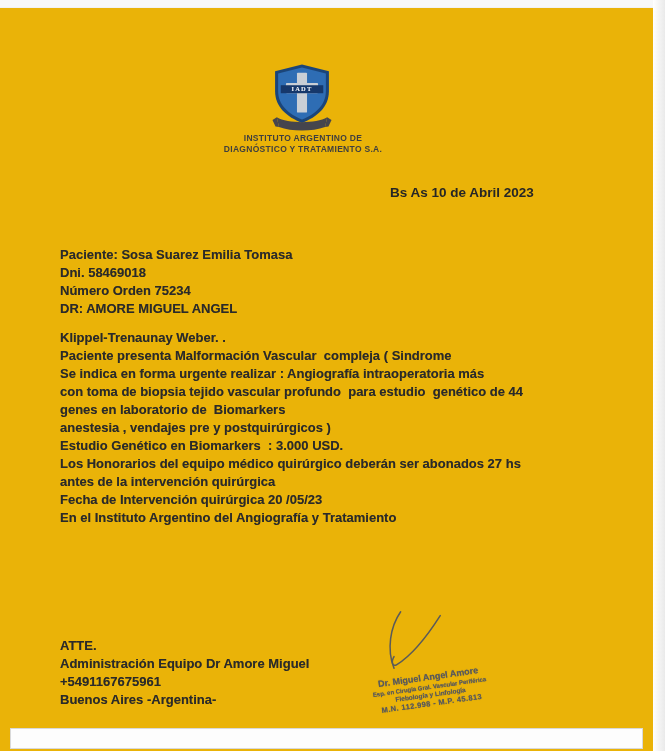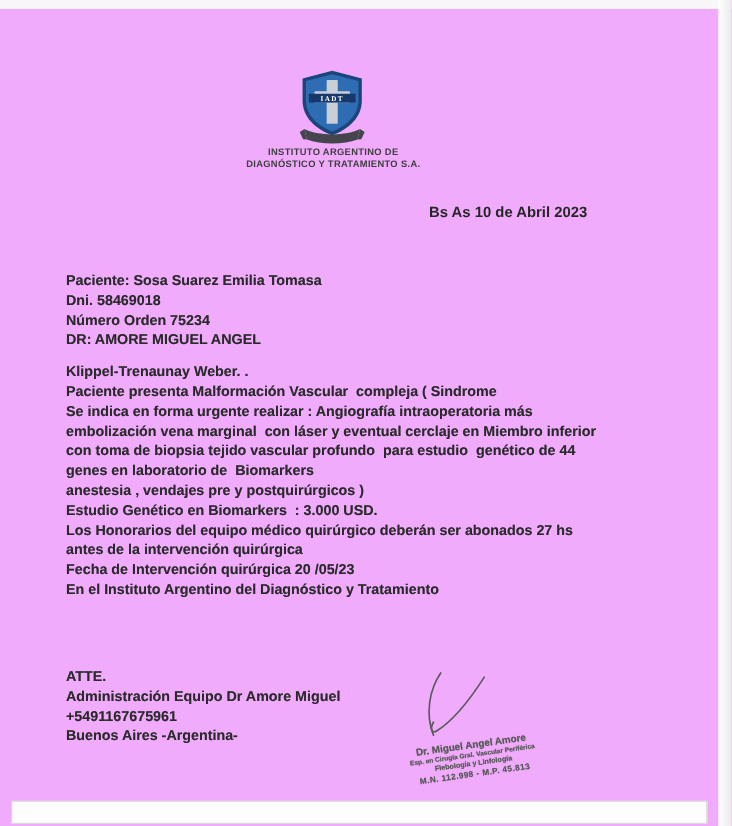--- a/index.html
+++ b/index.html
@@ -1,37 +1,37 @@
 <!DOCTYPE html>
 <html><head>
 <meta charset="utf-8">
 <style>
   html,body{margin:0;padding:0;}
   body{
     width:665px;height:751px;position:relative;overflow:hidden;
     background:#ffffff;
     font-family:"Liberation Sans","DejaVu Sans",sans-serif;
   }
-  .page{position:absolute;inset:0;background:#f0abfc;}
+  .page{position:absolute;inset:0;background:#eab308;}
   .top-edge{position:absolute;top:0;left:0;right:0;height:7px;background:#f8f8f8;border-bottom:1px solid #f2f2f2;}
   .right-edge{position:absolute;top:0;right:0;width:12px;height:100%;background:linear-gradient(to right,#ffffff,#eaeaea);}
   .logo{position:absolute;left:269px;top:62px;}
   .org-name{
     position:absolute;left:203px;top:133px;width:200px;text-align:center;
     font-size:8.5px;font-weight:700;color:#3f3f3f;line-height:11px;letter-spacing:.3px;
   }
   .date-line{
     position:absolute;left:390px;top:185px;
     font-size:13.5px;font-weight:700;color:#262626;
   }
   .txt{font-size:13px;font-weight:700;color:#2a2a2a;line-height:18px;white-space:pre-wrap;
        text-shadow:0 0 .4px rgba(42,42,42,.45);padding-left:35px;}
   .patient-block{position:absolute;left:25px;top:246px;}
   .body-block{position:absolute;left:25px;top:329px;}
-  .closing-block{position:absolute;left:25px;top:606px;}
+  .closing-block{position:absolute;left:25px;top:637px;}
   .signature{position:absolute;left:368px;top:608px;}
   .stamp{
     position:absolute;left:350px;top:672px;width:160px;text-align:center;
     transform:rotate(-8deg);color:#5a5a5a;font-weight:700;
     text-shadow:0 0 .7px rgba(90,90,90,.8);
   }
   .stamp .s1{font-size:9px;line-height:11px;}
   .stamp .s2{font-size:6px;line-height:8px;}
   .stamp .s3{font-size:6.5px;line-height:8px;}
   .stamp .s4{font-size:7.5px;line-height:10px;letter-spacing:.4px;}
@@ -71,29 +71,28 @@
     <div class="txt">Paciente: Sosa Suarez Emilia Tomasa</div>
     <div class="txt">Dni. 58469018</div>
     <div class="txt">Número Orden 75234</div>
     <div class="txt">DR: AMORE MIGUEL ANGEL</div>
   </div>
 
   <div class="body-block">
     <div class="txt">Klippel-Trenaunay Weber. .</div>
     <div class="txt">Paciente presenta Malformación Vascular  compleja ( Sindrome</div>
     <div class="txt">Se indica en forma urgente realizar : Angiografía intraoperatoria más</div>
-    <div class="txt">embolización vena marginal  con láser y eventual cerclaje en Miembro inferior</div>
     <div class="txt">con toma de biopsia tejido vascular profundo  para estudio  genético de 44</div>
     <div class="txt">genes en laboratorio de  Biomarkers</div>
     <div class="txt">anestesia , vendajes pre y postquirúrgicos )</div>
     <div class="txt">Estudio Genético en Biomarkers  : 3.000 USD.</div>
     <div class="txt">Los Honorarios del equipo médico quirúrgico deberán ser abonados 27 hs</div>
     <div class="txt">antes de la intervención quirúrgica</div>
     <div class="txt">Fecha de Intervención quirúrgica 20 /05/23</div>
-    <div class="txt">En el Instituto Argentino del Diagnóstico y Tratamiento</div>
+    <div class="txt">En el Instituto Argentino del Angiografía y Tratamiento</div>
   </div>
 
   <div class="closing-block">
     <div class="txt">ATTE.</div>
     <div class="txt">Administración Equipo Dr Amore Miguel</div>
     <div class="txt">+5491167675961</div>
     <div class="txt">Buenos Aires -Argentina-</div>
   </div>
 
   <svg class="signature" width="86" height="66" viewBox="0 0 90 70" xmlns="http://www.w3.org/2000/svg">

